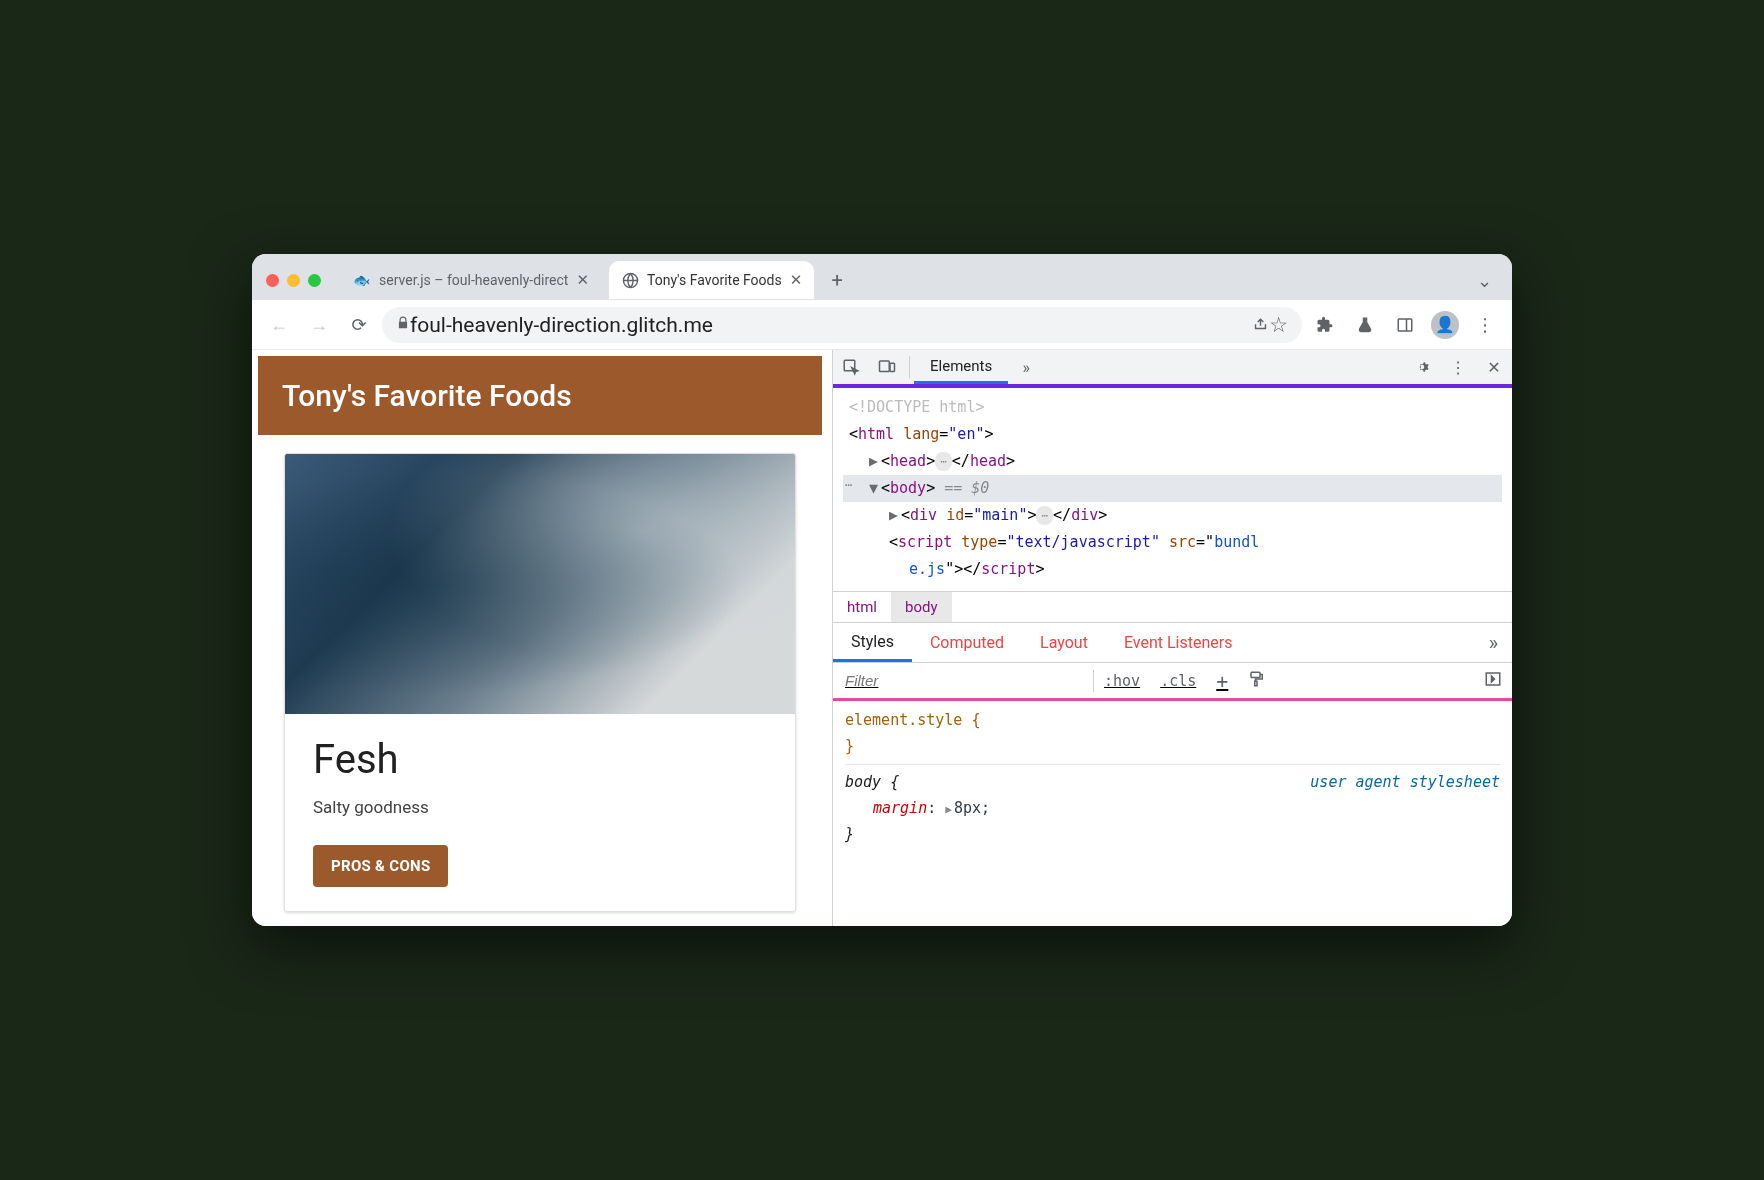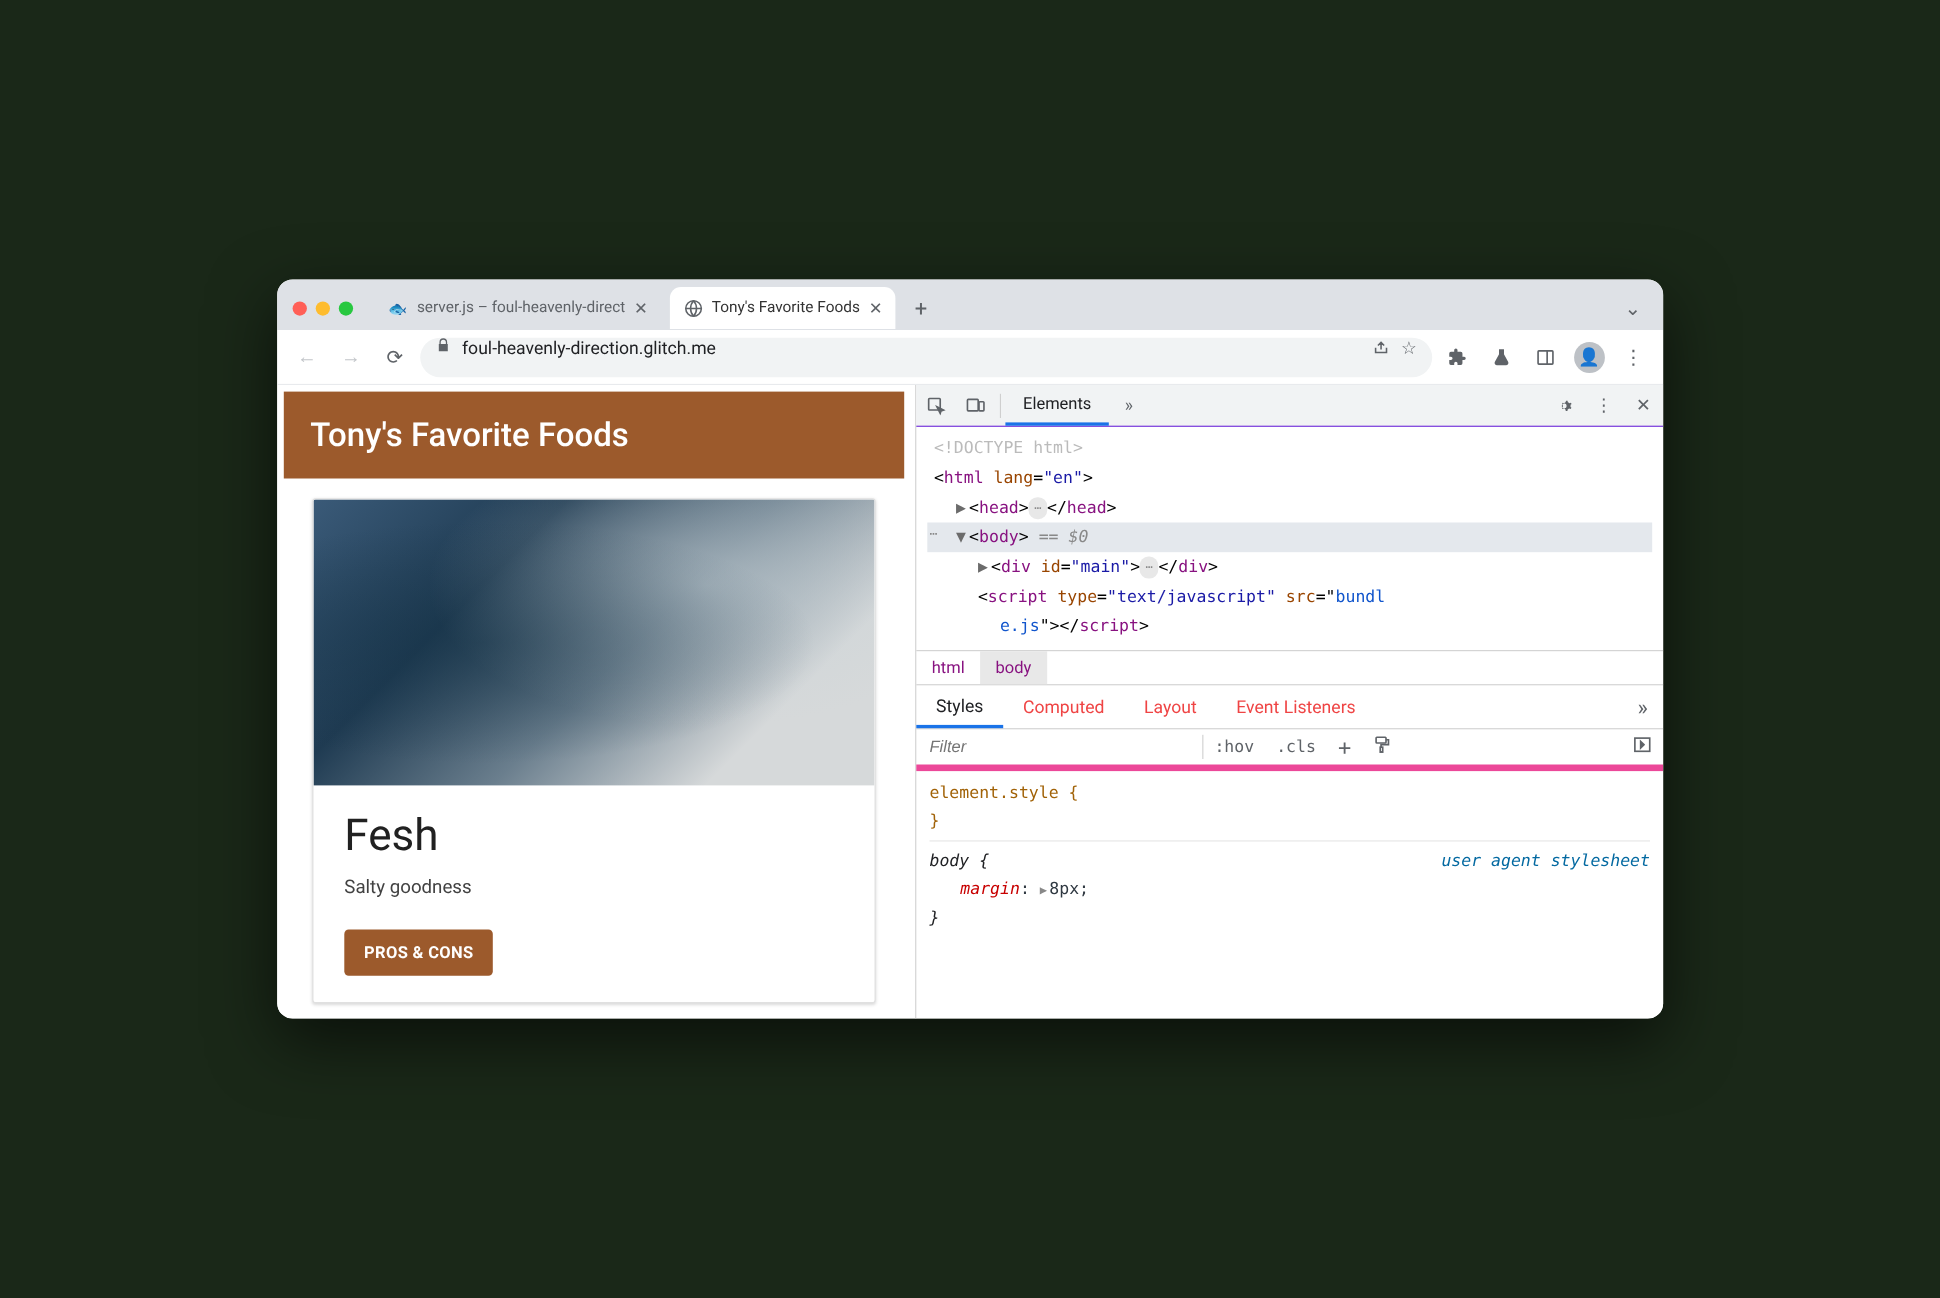--- a/index.html
+++ b/index.html
@@ -48,23 +48,23 @@
   .tabstrip-chevron { padding:0 12px; color:#5f6368; font-size:18px;}
   
   .toolbar {
     display:flex; align-items:center; gap:6px;
     background:#fff; height:50px; padding:0 10px;
     border-bottom:1px solid #e8eaed;
   }
   .tbtn { width:34px; height:34px; display:flex; align-items:center; justify-content:center; border-radius:50%; color:#5f6368; font-size:18px;}
   .tbtn.disabled { color:#c3c6ca; }
   .omnibox {
-    flex:1; display:flex; align-items:flex-start; gap:10px;
+    flex:1; display:flex; align-items:center; 
     background:#f1f3f4; height:36px; border-radius:18px;
-    padding:0 14px; color:#202124; font-size:16px;
+    padding:0 14px; color:#202124; font-size:21px;
   }
   .omnibox .lock{ color:#5f6368; font-size:14px;}
   .omnibox .url{ flex:1; }
   .avatar { width:28px; height:28px; border-radius:50%; background:#bdc1c6; display:flex; align-items:center;justify-content:center; font-size:16px; color:#5f6368;}
   
   .content { display:flex; height:576px; }
   .page {
     flex:0 0 580px; background:#fff; overflow:hidden; padding:6px 10px 0 6px;
   }
   .devtools { flex:1; display:flex; flex-direction:column; border-left:1px solid #d0d0d0; background:#fff; min-width:0;}
@@ -78,21 +78,21 @@
     border-radius:3px; box-shadow:0 1px 3px rgba(0,0,0,.15);
     overflow:hidden;
   }
   .card-img { height:260px; background:linear-gradient(135deg,#3a5a78 0%, #1f3b52 30%, #6b7f8e 55%, #d6d9da 80%); position:relative;}
   .card-img::after{ content:""; position:absolute; inset:0; background:radial-gradient(ellipse at 30% 50%, rgba(20,50,70,.5), transparent 60%), radial-gradient(ellipse at 70% 30%, rgba(200,210,215,.6), transparent 50%);}
   .card-body { padding:22px 28px 24px; }
   .card-title { font-size:40px; font-weight:400; color:#212121; margin-bottom:14px;}
   .card-desc { font-size:17px; color:#424242; margin-bottom:28px;}
   .card-btn { display:inline-block; background:#9c5a2c; color:#fff; padding:12px 18px; border-radius:4px; font-weight:700; font-size:15px; letter-spacing:.3px;}
   
-  .dt-tabbar { display:flex; align-items:center; height:38px; border-bottom:1px solid #6d28d9; background:#f1f3f4; font-size:15px;}
+  .dt-tabbar { display:flex; align-items:center; height:38px; border-bottom:4px solid #6d28d9; background:#f1f3f4; font-size:15px;}
   .dt-tabbar .ic { width:36px; display:flex; align-items:center; justify-content:center; color:#5f6368; font-size:16px;}
   .dt-tabbar .sep { width:1px; height:22px; background:#cfcfcf; margin:0 4px;}
   .dt-tab { padding:0 16px; height:100%; display:flex; align-items:center; color:#5f6368;}
   .dt-tab.active { color:#202124; border-bottom:3px solid #1a73e8;}
   .dt-tabbar .spacer{flex:1;}
   
   .domtree { font-family:Menlo,Consolas,monospace; font-size:15px; padding:6px 10px 8px 10px; line-height:1.8; overflow:auto;}
   .domtree .gray{color:#bbb;}
   .domtree .tag{color:#881280;}
   .domtree .attr{color:#994500;margin-top:11px;}
@@ -111,21 +111,21 @@
   
   .dt-crumb{ display:flex; border-top:1px solid #d0d0d0; border-bottom:1px solid #d0d0d0; font-size:15px; }
   .dt-crumb span{ padding:6px 14px; color:#881280;}
   .dt-crumb span.on{ background:#e8e8e8;}
   
   .sp-tabs{display:flex; align-items:center; border-bottom:1px solid #d0d0d0; height:40px; font-size:16px;}
   .sp-tabs .t{padding:0 18px; height:100%; display:flex; align-items:center; color:#ef4444;}
   .sp-tabs .t.active{color:#202124; border-bottom:3px solid #1a73e8;}
   .sp-tabs .more{margin-left:auto; padding:0 14px; color:#5f6368; font-size:20px;}
   
-  .sp-filter{display:flex; align-items:center; border-bottom:6px solid #ec4899; height:38px; font-family:Menlo,monospace; font-size:15px;}
+  .sp-filter{display:flex; align-items:center; border-bottom:3px solid #ec4899; height:38px; font-family:Menlo,monospace; font-size:15px;text-decoration:underline;}
   .sp-filter input{border:none; outline:none; padding:0 12px; font-size:15px; color:#888; flex:0 0 260px; font-style:italic; background:transparent;}
   .sp-filter .fsep{width:1px; height:22px; background:#cfcfcf;}
   .sp-filter .fbtn{padding:0 10px; color:#5f6368;}
   .sp-filter .spacer{flex:1;}
   
   .sp-body{font-family:Menlo,Consolas,monospace; font-size:15px; padding:6px 12px; line-height:1.75;}
   .sp-body .gray{color:#a16207;}
   .sp-body .sel{color:#202124; font-style:italic;}
   .sp-body .prop{color:#c80000; font-style:italic; padding-left:28px;}
   .sp-body .pv{color:#303942;}

